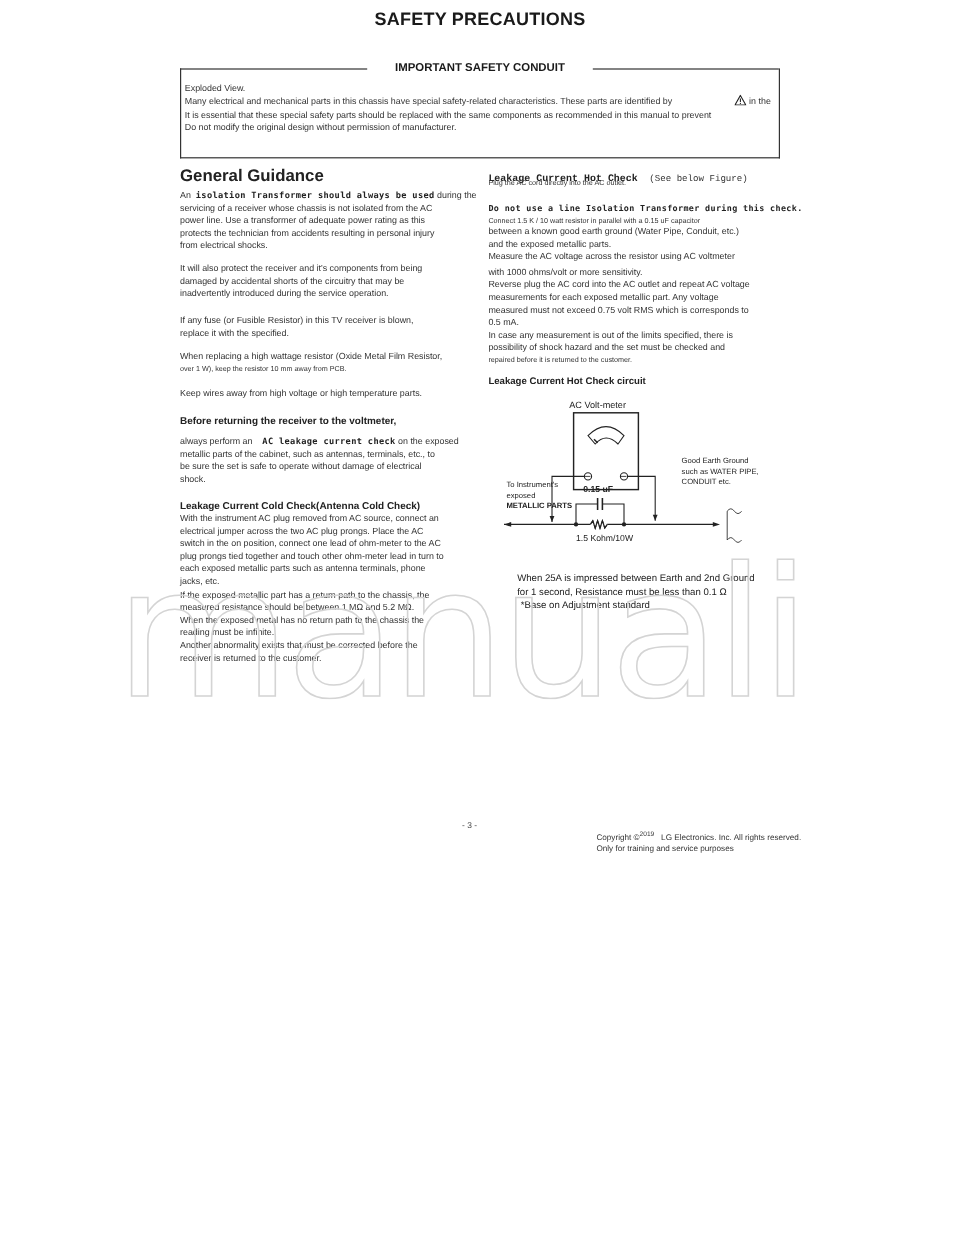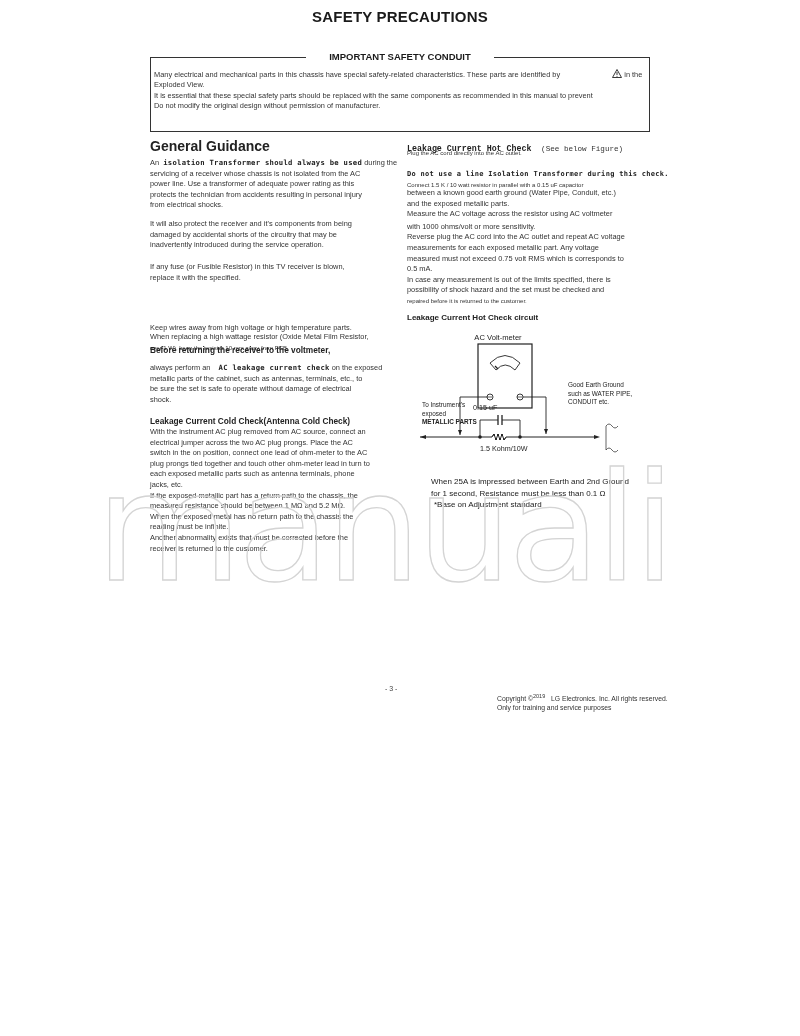--- a/index.html
+++ b/index.html
@@ -29,32 +29,32 @@
 </head>
 <body>
 
 <div class="abs title">SAFETY PRECAUTIONS</div>
 
 <div class="abs notice-line-l"></div>
 <div class="abs notice-line-r"></div>
 <div class="abs notice-box"></div>
 <div class="abs notice-heading">IMPORTANT SAFETY CONDUIT</div>
 <div class="abs notice-text">
+  <div>Exploded View.</div>
   <div>
     <span>Many electrical and mechanical parts in this chassis have special safety-related characteristics. These parts are identified by</span>
     <span class="warn-icon">
       <svg width="10" height="9" viewBox="0 0 10 9">
           <polygon points="5,0.5 9.5,8.5 0.5,8.5" fill="none" stroke="#222" stroke-width="0.9"></polygon>
           <line x1="5" y1="3" x2="5" y2="6" stroke="#222" stroke-width="0.9"></line>
           <circle cx="5" cy="7.2" r="0.5" fill="#222"></circle>
         </svg>
     </span>
     <span>in the</span>
   </div>
-  <div>Exploded View.</div>
   <div>It is essential that these special safety parts should be replaced with the same components as recommended in this manual to prevent</div>
   <div>Do not modify the original design without permission of manufacturer.</div>
 </div>
 
 <div class="abs h h9" style="left:150px; top:138px;">General Guidance</div>
 
 <div class="abs col" style="left:150px; top:158px; width:245px;">
   <div style="white-space:nowrap;">
     <span>An</span>&nbsp;
     <span class="mono-b">isolation Transformer should always be used</span>
@@ -70,21 +70,21 @@
   <div>It will also protect the receiver and it's components from being</div>
   <div>damaged by accidental shorts of the circuitry that may be</div>
   <div>inadvertently introduced during the service operation.</div>
 </div>
 
 <div class="abs col" style="left:150px; top:262px; width:245px;">
   <div>If any fuse (or Fusible Resistor) in this TV receiver is blown,</div>
   <div>replace it with the specified.</div>
 </div>
 
-<div class="abs col" style="left:150px; top:292px; width:250px;margin-top:40px;">
+<div class="abs col" style="left:150px; top:292px; width:250px;">
   <div>When replacing a high wattage resistor (Oxide Metal Film Resistor,</div>
   <div class="small">over 1 W), keep the resistor 10 mm away from PCB.</div>
 </div>
 
 <div class="abs col" style="left:150px; top:323px; width:250px;">Keep wires away from high voltage or high temperature parts.</div>
 
 <div class="abs h h85" style="left:150px; top:345px;">Before returning the receiver to the voltmeter,</div>
 
 <div class="abs col" style="left:150px; top:363px; width:250px;">
   <div style="white-space:nowrap;">
@@ -171,21 +171,21 @@
 
     <polyline points="82,107 84,104 86,110 88,104 90,110 92,104 94,110 96,107" fill="none" stroke="#222" stroke-width="1"></polyline>
     <rect x="82" y="106" width="14" height="2" fill="#fff"></rect>
     <polyline points="82,107 84,104 86,110 88,104 90,110 92,104 94,110 96,107" fill="none" stroke="#222" stroke-width="1"></polyline>
 
     <path d="M196,96 L196,120" fill="none" stroke="#222" stroke-width="0.7"></path>
     <path d="M196,96 q3,-4 6,0 q3,4 6,0" fill="none" stroke="#222" stroke-width="0.7"></path>
     <path d="M196,120 q3,-4 6,0 q3,4 6,0" fill="none" stroke="#222" stroke-width="0.7"></path>
   </svg>
   <div class="abs dlabel" style="left:88px; top:3px; transform:translateX(-50%); font-size:7.6px; white-space:nowrap;">AC Volt-meter</div>
-  <div class="abs dlabel" style="left:63px; top:73px; font-weight:normal; white-space:nowrap;">0.15 uF</div>
+  <div class="abs dlabel" style="left:76px; top:73px; font-weight:bold; white-space:nowrap;">0.15 uF</div>
   <div class="abs dlabel" style="left:70px; top:114px; white-space:nowrap;">1.5 Kohm/10W</div>
   <div class="abs dlabel" style="left:12px; top:71px; line-height:8.5px; font-size:6.4px; white-space:nowrap;">
     <div>To Instrument's</div>
     <div>exposed</div>
     <div style="font-weight:bold;">METALLIC PARTS</div>
   </div>
   <div class="abs dlabel" style="left:158px; top:51px; line-height:8.5px; font-size:6.4px; white-space:nowrap;">
     <div>Good Earth Ground</div>
     <div>such as WATER PIPE,</div>
     <div>CONDUIT etc.</div>

